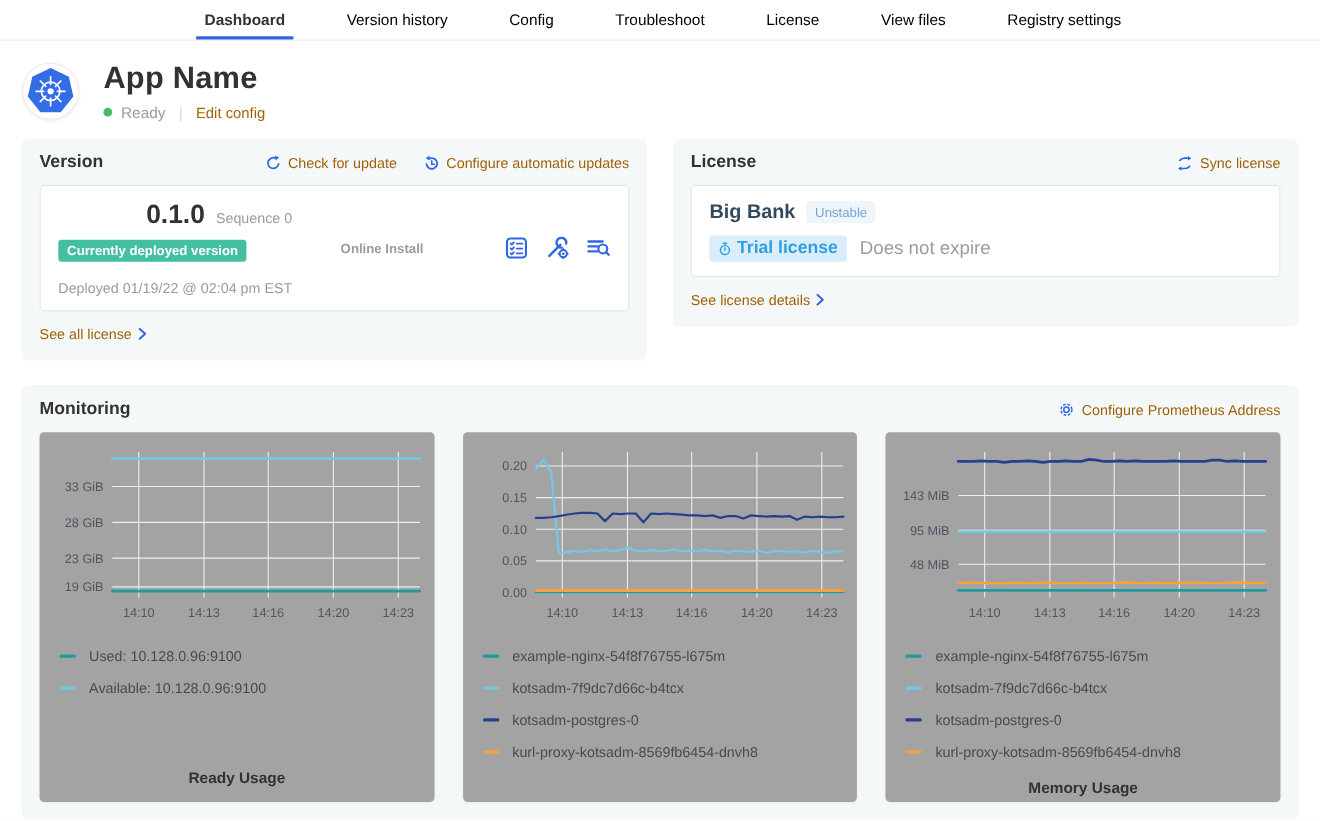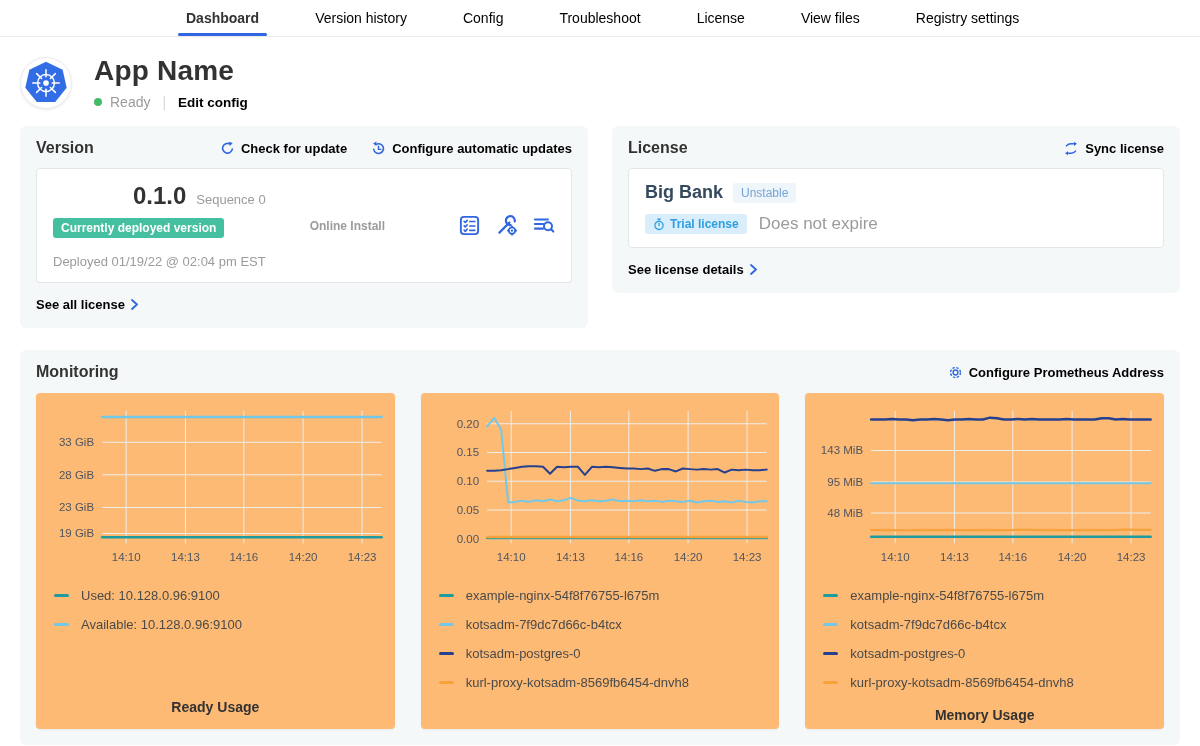--- a/index.html
+++ b/index.html
@@ -16,21 +16,21 @@
 
   
   .app-header { display:flex; align-items:center; gap:22px; padding:18px 20px 4px 20px; }
   .k8s-badge { width:52px; height:52px; border-radius:50%; background:#fff; border:1px solid #ececec;
     box-shadow:0 1px 3px rgba(0,0,0,.08); display:flex; align-items:center; justify-content:center; }
   .app-title { font-size:28px; font-weight:bold; letter-spacing:.2px; }
   .app-status-row { display:flex; align-items:center; gap:8px; margin-top:7px; font-size:14px; }
   .status-dot { width:8px; height:8px; border-radius:50%; background:#44bb66; }
   .status-text { color:#9b9b9b; }
   .vdivider { color:#d9d9d9; margin:0 4px; }
-  .link { color:#000000; font-weight:bold; font-size:13px; cursor:pointer; text-decoration:none;
+  .link { color:#a16207; font-weight:normal; font-size:13px; cursor:pointer; text-decoration:none;
     display:inline-flex; align-items:center; gap:6px; }
   .link-md { font-size:13.5px; }
 
   
   .cards-row { display:flex; gap:24px; padding:12px 20px 0 20px; align-items:flex-start; }
   .panel { background:#f4f8f9; border-radius:6px; padding:13px 16px 15px 16px; flex:1; }
   .panel-header { display:flex; justify-content:space-between; align-items:center; }
   .panel-title { font-size:16px; font-weight:bold; }
   .header-links { display:flex; gap:24px; }
   .inner-box { background:#fff; border:1px solid #e2e7e9; border-radius:4px; margin-top:11px; padding:13px 16px; }
@@ -42,28 +42,28 @@
     padding:3px 8px; border-radius:3px; margin-top:8px; }
   .deployed-at { font-size:13px; color:#9b9b9b; margin-top:16px; }
   .install-type { font-size:12px; color:#9b9b9b; font-weight:bold; margin-right:30px; }
   .action-icons { display:flex; gap:16px; align-items:center; }
   .see-link { margin-top:12px; }
 
   .lic-row1 { display:flex; align-items:center; }
   .lic-name { font-size:18px; font-weight:bold; color:#34495e; }
   .chip-light { background:#eef5fb; color:#76a4d3; font-size:12px; padding:3px 8px; border-radius:3px; margin-left:10px; }
   .lic-row2 { display:flex; align-items:center; margin-top:11px; }
-  .chip-blue { background:#d9edfa; color:#2f9fe0; font-size:12px; font-weight:bold; padding:3px 8px;
+  .chip-blue { background:#d9edfa; color:#2f9fe0; font-size:16px; font-weight:bold; padding:3px 8px;
     border-radius:3px; display:inline-flex; align-items:center; gap:5px; }
   .expiry { font-size:17px; color:#9b9b9b; margin-left:12px; }
 
   
   .monitoring { margin:22px 20px 0 20px; background:#f4f8f9; border-radius:6px; padding:13px 16px 16px 16px; }
   .charts-row { display:flex; gap:26px; margin-top:12px; }
-  .chart-card { background:#fdba74; border-radius:4px; flex:1; display:flex; flex-direction:column;
+  .chart-card { background:#a3a3a3; border-radius:4px; flex:1; display:flex; flex-direction:column;
     padding:10px 0 14px 0; height:336px; box-shadow:0 1px 2px rgba(0,0,0,.05); }
   .chart-svg { padding:0 8px; }
   svg.chart text { font-family:"Liberation Sans", sans-serif; font-size:11.5px; fill:#4f5560; }
   .legend { list-style:none; margin-top:8px; padding-left:18px; }
   .legend li { display:flex; align-items:center; gap:12px; font-size:13px; color:#4a4a4a; padding:7px 0; }
   .dash { width:15px; height:3px; border-radius:2px; flex-shrink:0; }
   .chart-title { margin-top:auto; text-align:center; font-weight:bold; font-size:14px; color:#323232; padding-top:10px; }
 
   .icon-blue { color:#3066e0; }
 </style>

